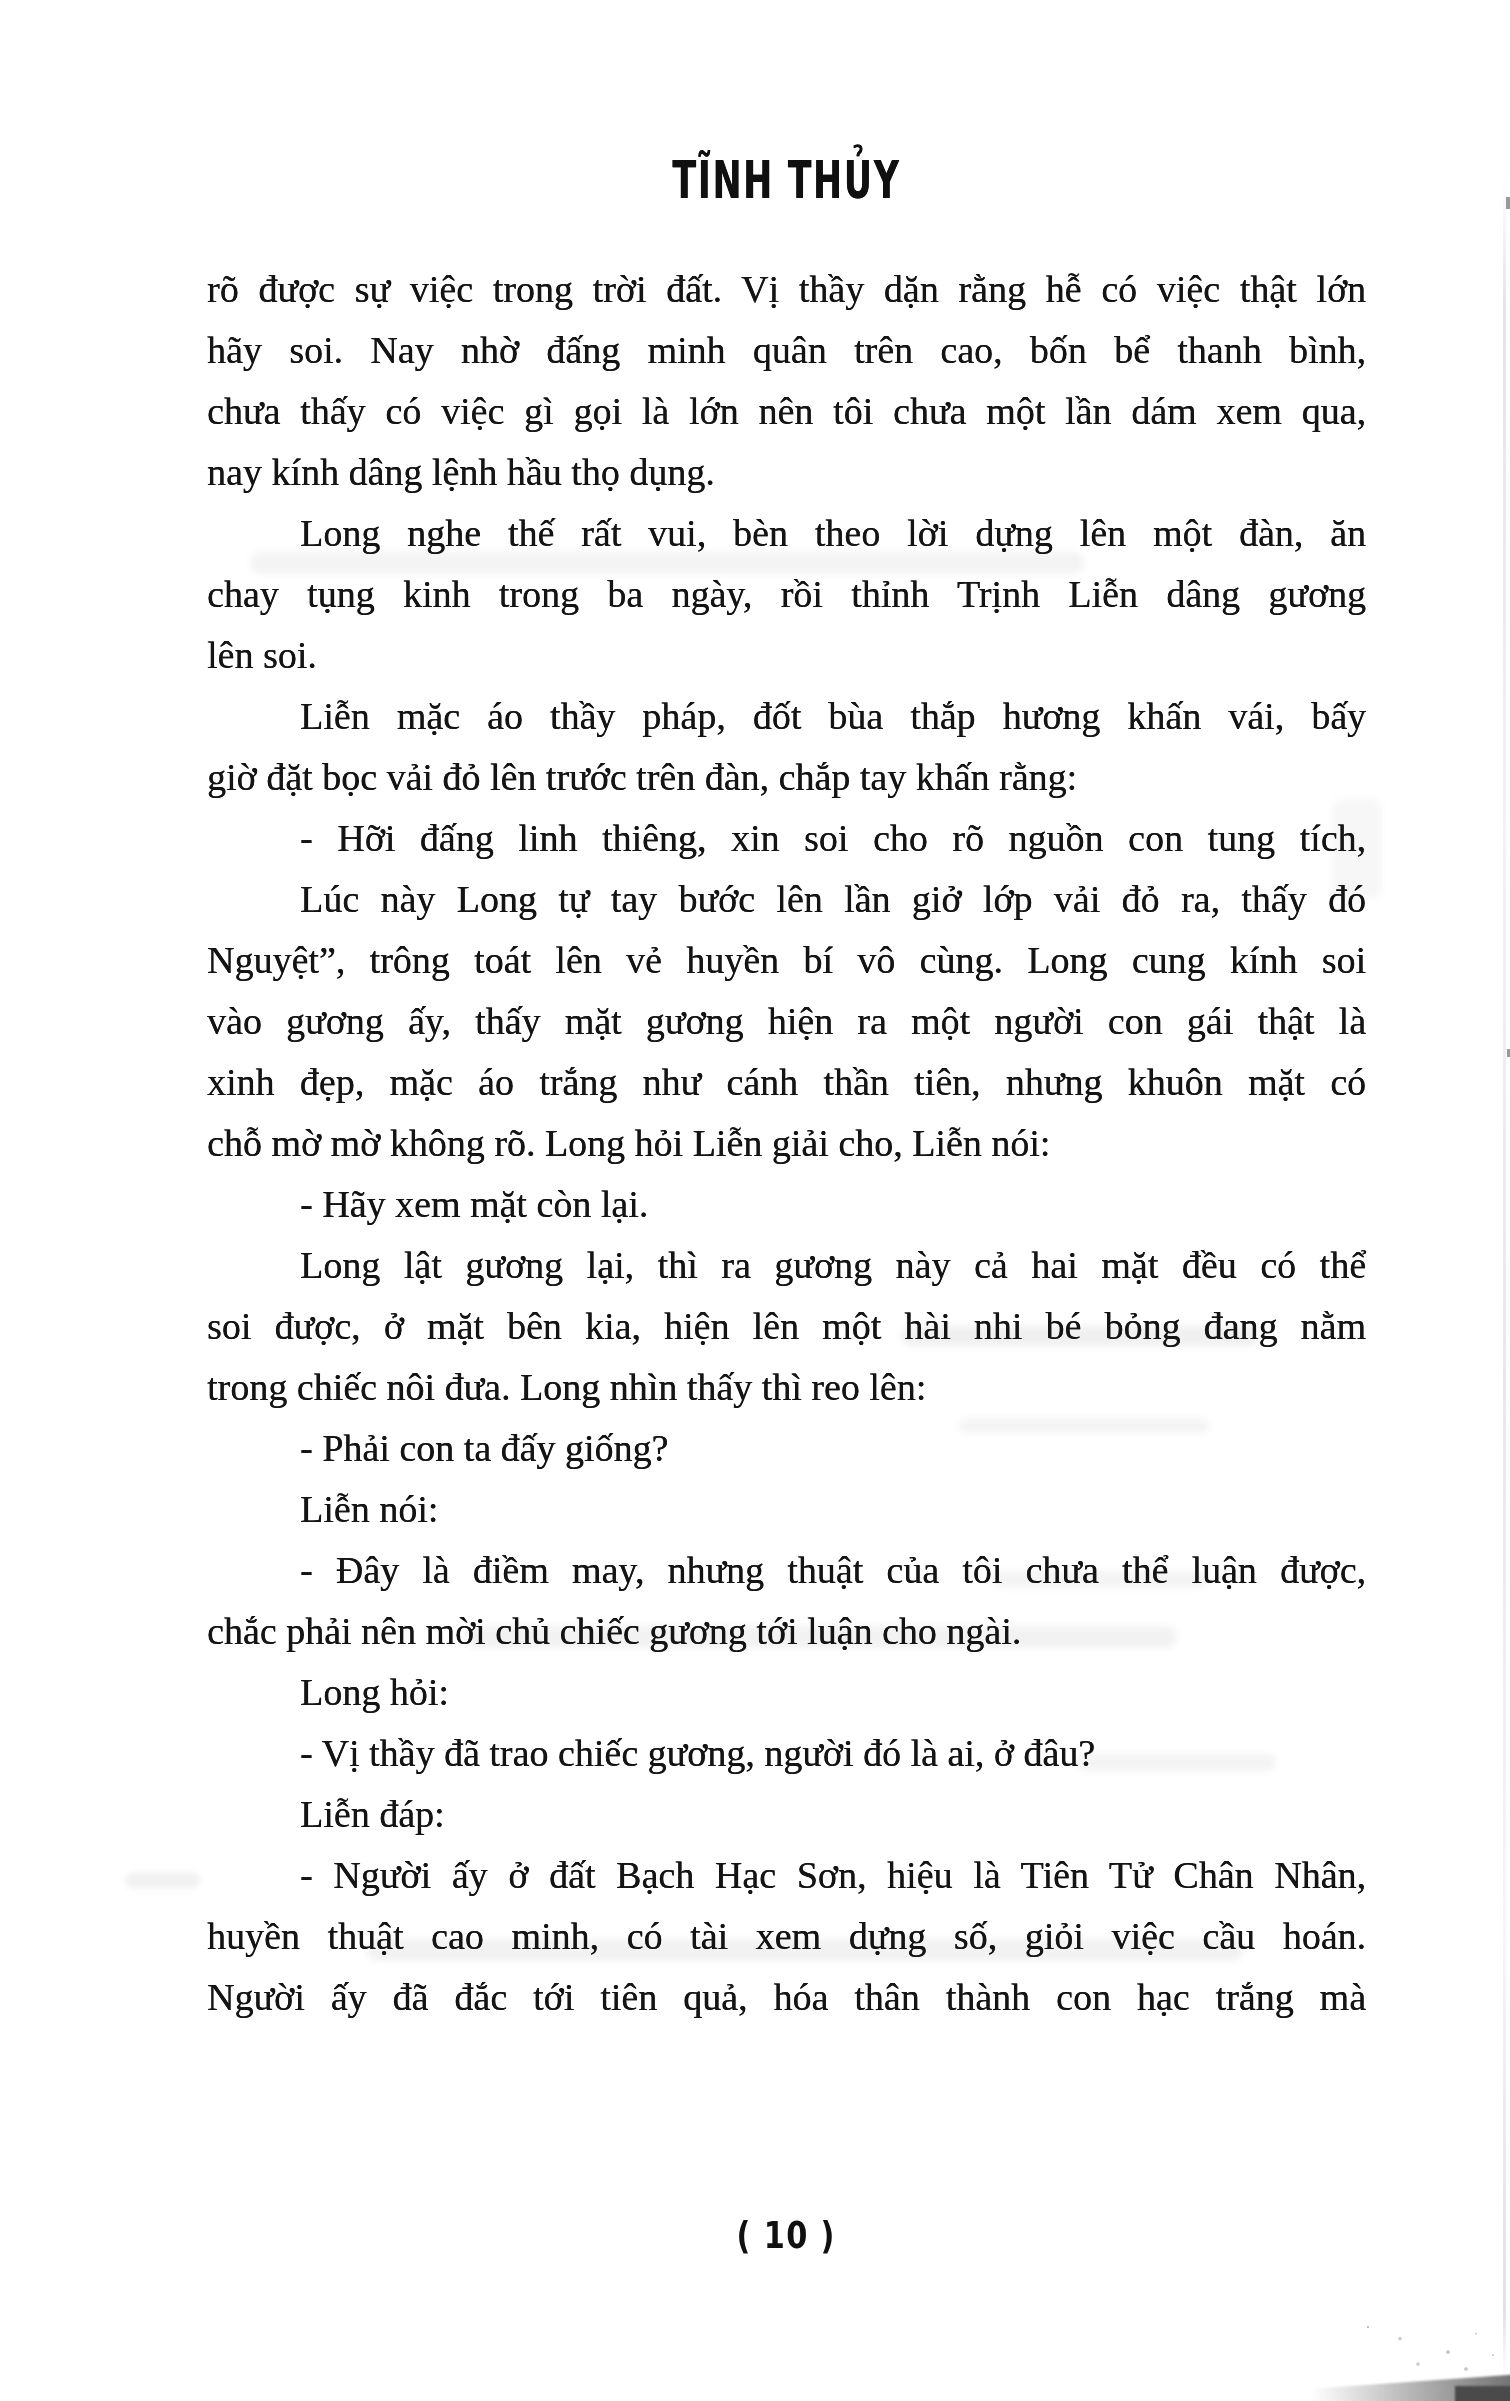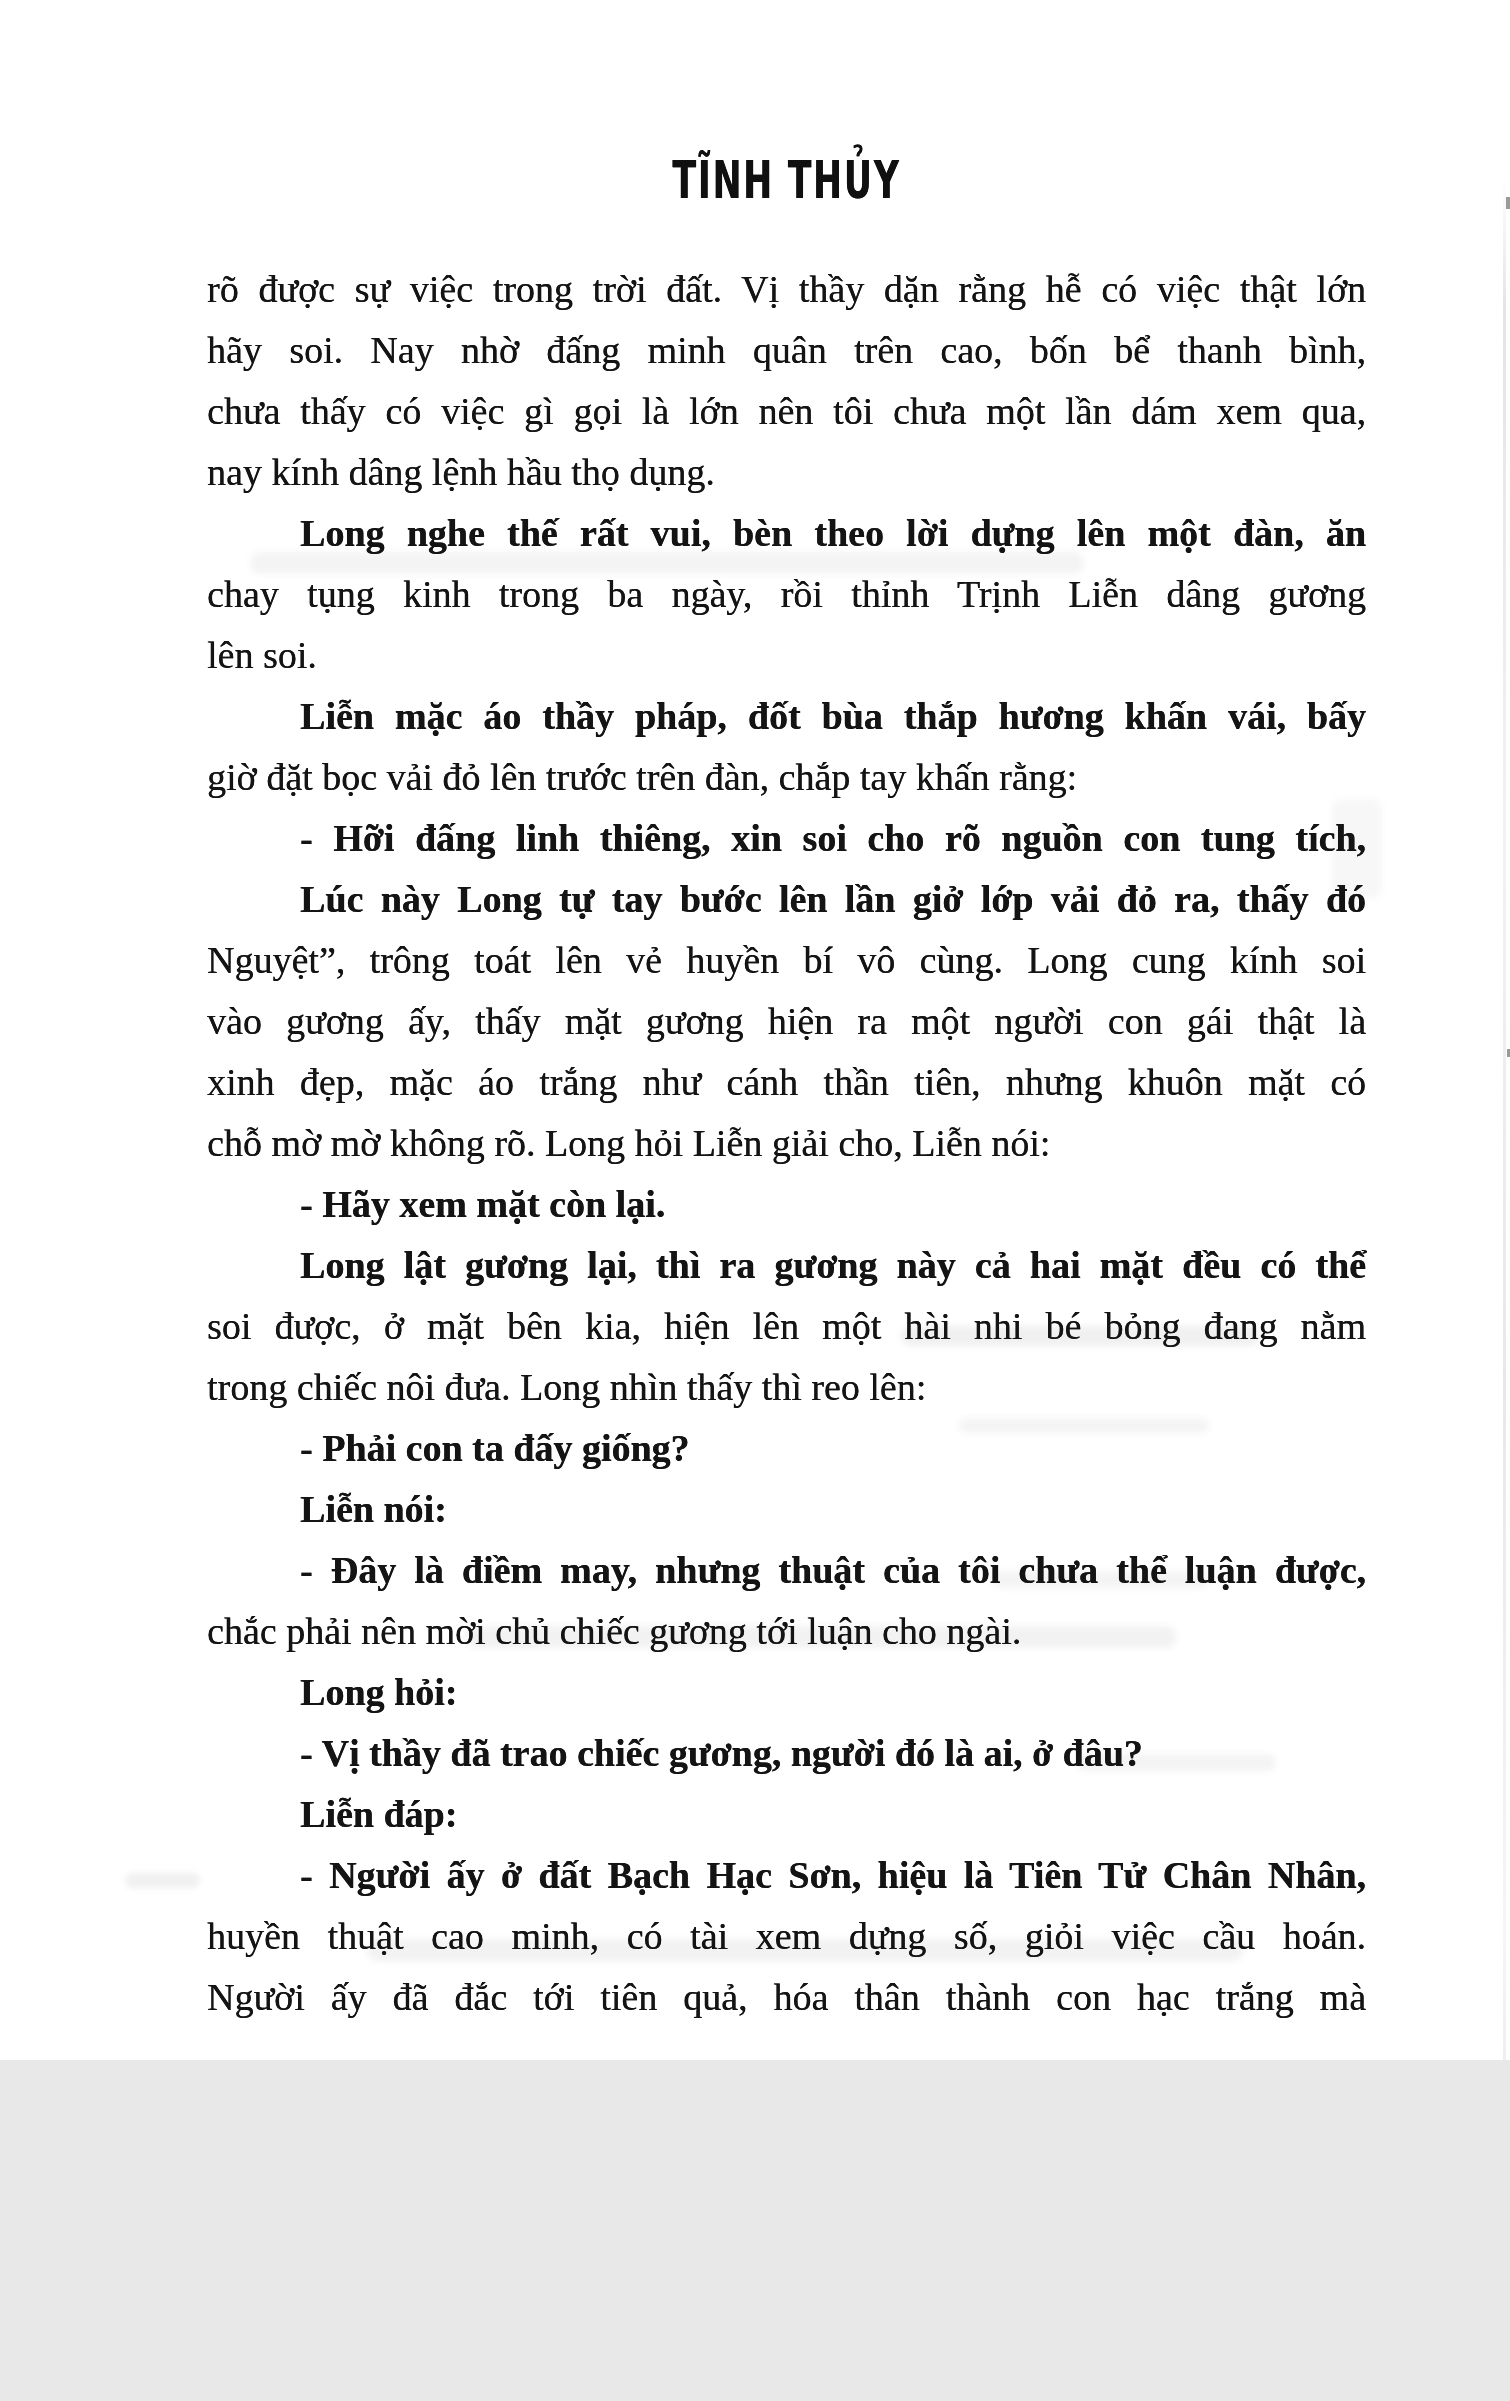--- a/index.html
+++ b/index.html
@@ -1,18 +1,18 @@
 <!DOCTYPE html>
 <html style="font-size:13.3px"><head>
 <meta charset="utf-8">
 <style>
   html,body{margin:0;padding:0;background:#e8e8e8;}
   .page{
     position:relative;
-    width:1511px;height:2060px;
+    width:1511px;height:2401px;
     background:#ffffff;
     overflow:hidden;
     font-family:"Liberation Serif", serif;
     color:#141414;
   }
   
   .title-row{
     position:absolute;top:153px;left:207px;width:1159px;
     text-align:center;line-height:55px;white-space:nowrap;
   }
@@ -33,21 +33,21 @@
   }
   .paragraph{margin:0;padding:0;}
   .line{
     font-size:38px;
     line-height:61px;
     text-align:justify;
     text-align-last:justify;
     white-space:normal;
     text-shadow:0.3px 0 0 currentColor;
   }
-  .line.indent{padding-left:93px;font-weight:bold;}
+  .line.indent{padding-left:93px;}
   .line.no-fill{text-align-last:left;}
   
   .footer-row{
     position:absolute;top:2205px;left:207px;width:1159px;
     text-align:center;line-height:60px;white-space:nowrap;
   }
   .footer-row .page-number{
     display:inline-block;
     font-family:"DejaVu Sans", sans-serif;
     font-weight:700;

